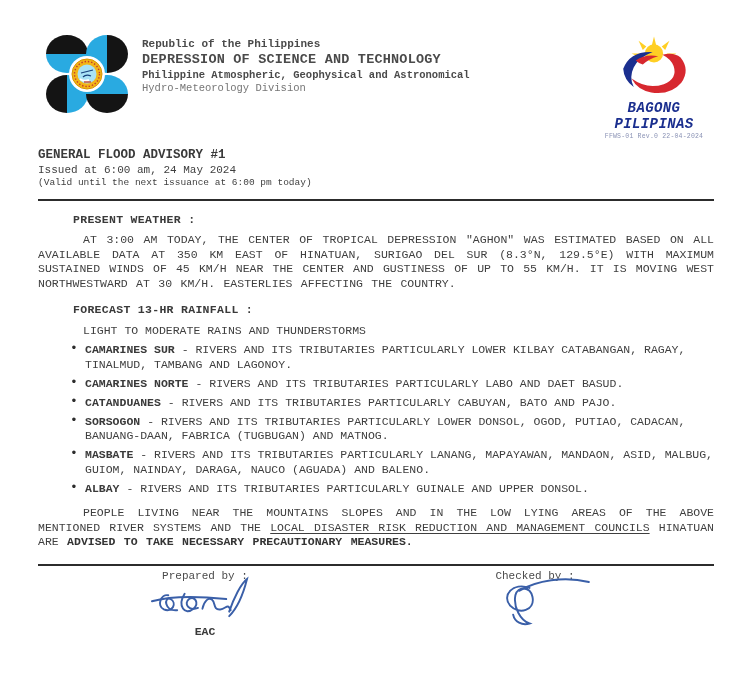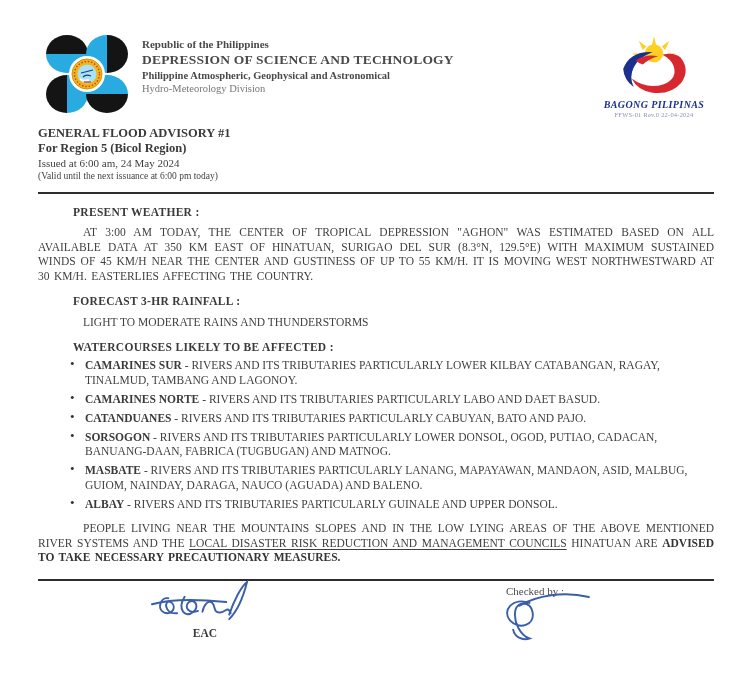--- a/index.html
+++ b/index.html
@@ -1,34 +1,34 @@
 <!DOCTYPE html>
 <html><head>
 <meta charset="utf-8">
 <style>
   html,body{margin:0;padding:0;background:#ffffff;}
   .page{
     position:relative;
     width:750px;height:689px;
     background:#ffffff;
-    font-family:Liberation Serif, serif;
+    font-family:Liberation Mono, monospace;
     color:#3f3f3f;
     overflow:hidden;
   }
   
   .header{display:flex;align-items:flex-start;margin:33px 30px 0 44px;}
   .pagasa-logo{flex:0 0 auto;width:86px;height:82px;}
   .dept-text{margin-left:12px;padding-top:5px;line-height:1.25;}
   .dept-line1{font-size:11px;font-weight:bold;color:#4a4a4a;}
   .dept-line2{font-size:13.5px;font-weight:bold;color:#4a4a4a;letter-spacing:.2px;}
   .dept-line3,.dept-line4{font-size:10.5px;font-weight:bold;color:#4a4a4a;}
   .dept-line5{font-size:10.5px;color:#767676;}
   .bagong{margin-left:auto;width:132px;text-align:center;padding-top:2px;}
   .bagong svg{width:84px;height:62px;}
-  .bagong-label{font-size:10px;font-weight:bold;font-style:italic;color:#1b2f8f;letter-spacing:.4px;margin-top:-2px;}
+  .bagong-label{font-size:14px;font-weight:bold;font-style:italic;color:#1b2f8f;letter-spacing:.4px;margin-top:-2px;}
   .form-ref{font-size:6.5px;color:#8b93b5;margin-top:1px;letter-spacing:.2px;}
   
   .adv{margin:8px 36px 10px 38px;}
   .adv-title{font-size:12.5px;font-weight:bold;line-height:15px;color:#3a3a3a;}
   .adv-region{font-size:12.5px;font-weight:bold;line-height:15px;color:#3a3a3a;}
   .adv-issued{font-size:11px;line-height:13px;margin-top:1px;}
   .adv-valid{font-size:9.5px;line-height:12px;}
   .rule{border:none;border-top:2px solid #2c2c2c;margin:2px 36px 0 38px;}
   .rule2{border:none;border-top:2px solid #2c2c2c;margin:14px 36px 0 38px;}
   
@@ -103,47 +103,46 @@
         <path d="M98 32 Q112 50 99 68 Q84 86 56 82 Q36 78 28 62 Q50 78 74 70 Q94 62 88 44 Q84 34 72 28 Q88 24 98 32 Z" fill="#d7282f"></path>
         <path d="M34 36 Q48 26 66 30 Q52 34 44 42 Q38 40 34 36 Z" fill="#d7282f"></path>
       </svg>
       <div class="bagong-label">BAGONG PILIPINAS</div>
       <div class="form-ref">FFWS-01 Rev.0 22-04-2024</div>
     </div>
   </div>
 
   <div class="adv">
     <div class="adv-title">GENERAL FLOOD ADVISORY #1</div>
-    <div class="adv-region">For Region 5 (Bicol Region)</div>
     <div class="adv-issued">Issued at 6:00 am, 24 May 2024</div>
     <div class="adv-valid">(Valid until the next issuance at 6:00 pm today)</div>
   </div>
   <hr class="rule">
 
   <div class="sec-heading">PRESENT WEATHER :</div>
   <p class="para">AT 3:00 AM TODAY, THE CENTER OF TROPICAL DEPRESSION "AGHON" WAS ESTIMATED BASED ON ALL AVAILABLE DATA AT 350 KM EAST OF HINATUAN, SURIGAO DEL SUR (8.3°N, 129.5°E) WITH MAXIMUM SUSTAINED WINDS OF 45 KM/H NEAR THE CENTER AND GUSTINESS OF UP TO 55 KM/H. IT IS MOVING WEST NORTHWESTWARD AT 30 KM/H. EASTERLIES AFFECTING THE COUNTRY.</p>
 
-  <div class="sec-heading">FORECAST 3-HR RAINFALL :</div>
+  <div class="sec-heading">FORECAST 13-HR RAINFALL :</div>
   <div class="single-line">LIGHT TO MODERATE RAINS AND THUNDERSTORMS</div>
 
-  <div class="sec-heading">WATERCOURSES LIKELY TO BE AFFECTED :</div>
   <ul class="watercourses">
     <li><span class="bullet-dot">•</span><span class="area">CAMARINES SUR</span> <span>- RIVERS AND ITS TRIBUTARIES PARTICULARLY LOWER KILBAY CATABANGAN, RAGAY, TINALMUD, TAMBANG AND LAGONOY.</span></li>
     <li><span class="bullet-dot">•</span><span class="area">CAMARINES NORTE</span> <span>- RIVERS AND ITS TRIBUTARIES PARTICULARLY LABO AND DAET BASUD.</span></li>
     <li><span class="bullet-dot">•</span><span class="area">CATANDUANES</span> <span>- RIVERS AND ITS TRIBUTARIES PARTICULARLY CABUYAN, BATO AND PAJO.</span></li>
     <li><span class="bullet-dot">•</span><span class="area">SORSOGON</span> <span>- RIVERS AND ITS TRIBUTARIES PARTICULARLY LOWER DONSOL, OGOD, PUTIAO, CADACAN, BANUANG-DAAN, FABRICA (TUGBUGAN) AND MATNOG.</span></li>
     <li><span class="bullet-dot">•</span><span class="area">MASBATE</span> <span>- RIVERS AND ITS TRIBUTARIES PARTICULARLY LANANG, MAPAYAWAN, MANDAON, ASID, MALBUG, GUIOM, NAINDAY, DARAGA, NAUCO (AGUADA) AND BALENO.</span></li>
     <li><span class="bullet-dot">•</span><span class="area">ALBAY</span> <span>- RIVERS AND ITS TRIBUTARIES PARTICULARLY GUINALE AND UPPER DONSOL.</span></li>
   </ul>
 
   <p class="para" style="margin-top:10px"><span>PEOPLE LIVING NEAR THE MOUNTAINS SLOPES AND IN THE LOW LYING AREAS OF THE ABOVE MENTIONED RIVER SYSTEMS AND THE </span><span class="advice-underline">LOCAL DISASTER RISK REDUCTION AND MANAGEMENT COUNCILS</span><span> HINATUAN ARE </span><span class="advice-bold">ADVISED TO TAKE NECESSARY PRECAUTIONARY MEASURES.</span></p>
 
   <hr class="rule2">
   <div class="sig-row">
     <div class="sig-col left">
+      <div class="sig-label">Prepared by :</div>
       <svg class="sig-scribble" viewBox="0 0 160 70">
         <g fill="none" stroke="#3a5fa8" stroke-width="2.6" stroke-linecap="round">
           <path d="M112 48 C118 30 128 10 136 4 C132 20 124 42 112 54"></path>
           <path d="M30 26 C20 24 14 40 24 45 C36 50 42 36 33 31 C24 27 24 48 42 46"></path>
           <path d="M52 24 C42 40 52 54 64 44 C72 37 66 26 58 31 C50 37 58 48 70 43"></path>
           <path d="M76 44 C78 34 84 28 89 32 C94 36 90 46 100 45 C108 44 110 36 114 46"></path>
           <path d="M8 34 C36 26 70 27 108 31"></path>
         </g>
       </svg>
       <div class="sig-initials">EAC</div>

